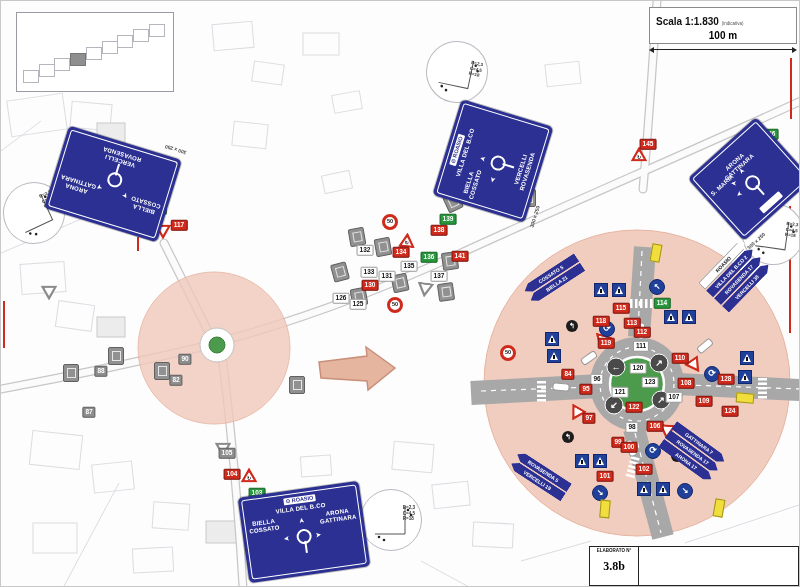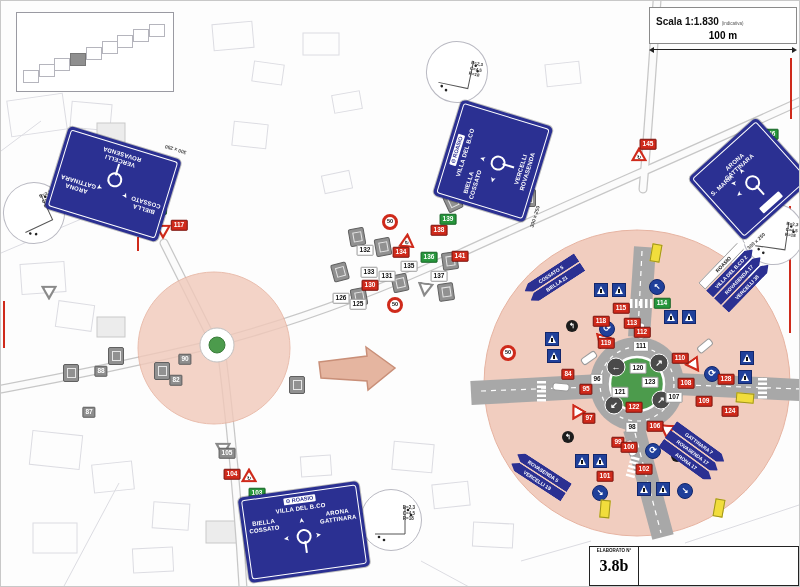--- a/index.html
+++ b/index.html
@@ -89,21 +89,21 @@
   .sb-arrow em{position:absolute;left:2px;right:2px;top:3px;border-top:1px solid #222}
   .ah{position:absolute;top:0.5px;width:0;height:0;border-top:3px solid transparent;border-bottom:3px solid transparent}
   .ah.l{left:0;border-right:5px solid #222}
   .ah.r{right:0;border-left:5px solid #222}
 
   
   .tblock{position:absolute;left:588px;top:545px;width:210px;height:40px;background:#fff;border:1.5px solid #222;
           display:flex;box-sizing:border-box;z-index:8}
   .tb-left{width:48px;border-right:1.5px solid #222;text-align:center}
   .tb-lab{font-size:4.5px;line-height:6px;padding-top:1px;color:#111;font-weight:bold}
-  .tb-num{font-family:"Liberation Serif",serif;font-size:16px;line-height:18px;font-weight:bold;margin-top:3px}
+  .tb-num{font-family:"Liberation Serif",serif;font-size:12px;line-height:18px;font-weight:bold;margin-top:3px}
   .tb-center{flex:1;border-right:1.5px solid #222;display:flex;flex-direction:column;justify-content:center;text-align:center;
              font-family:"Liberation Serif",serif;font-size:11px;line-height:13px;font-weight:bold;letter-spacing:.5px}
   .tb-right{width:54px;display:flex;flex-direction:column}
   .tb-cell{flex:1;text-align:center}
   .tb-cell+.tb-cell{border-top:1px solid #222}
   .tb-val{font-family:"Liberation Serif",serif;font-size:7.5px;line-height:9px;font-weight:bold}
 </style>
 </head>
 <body>
 

